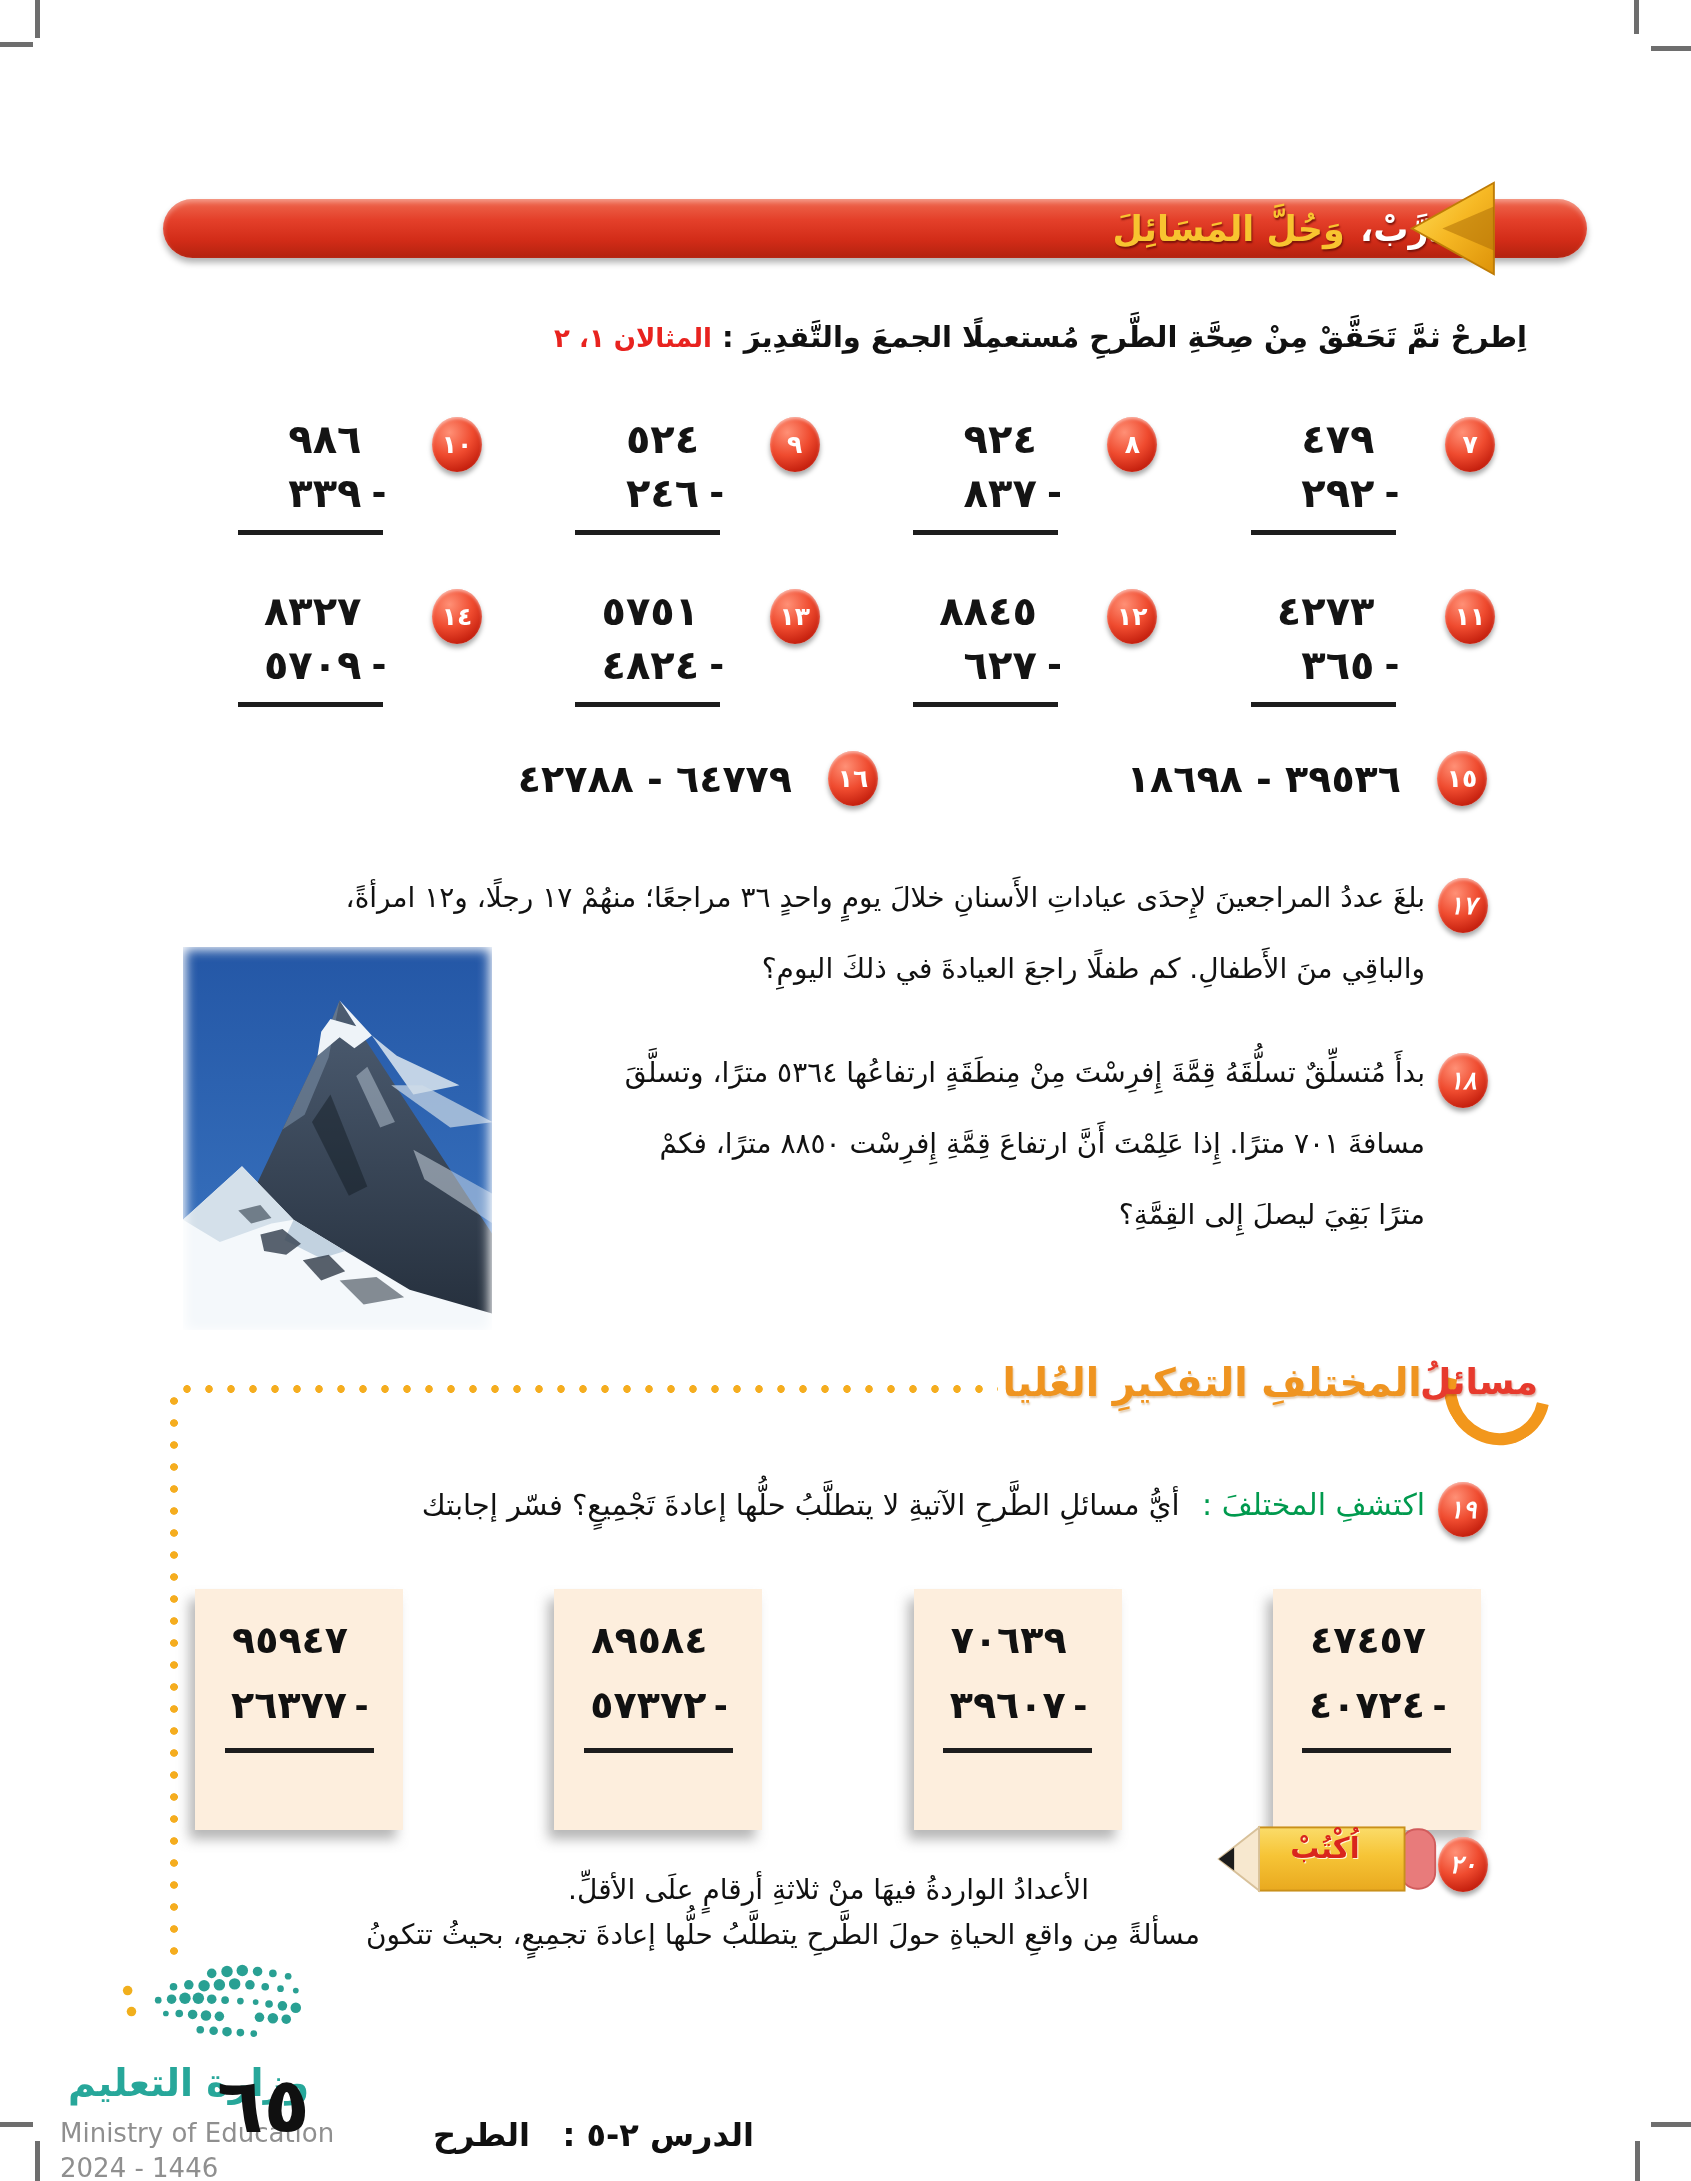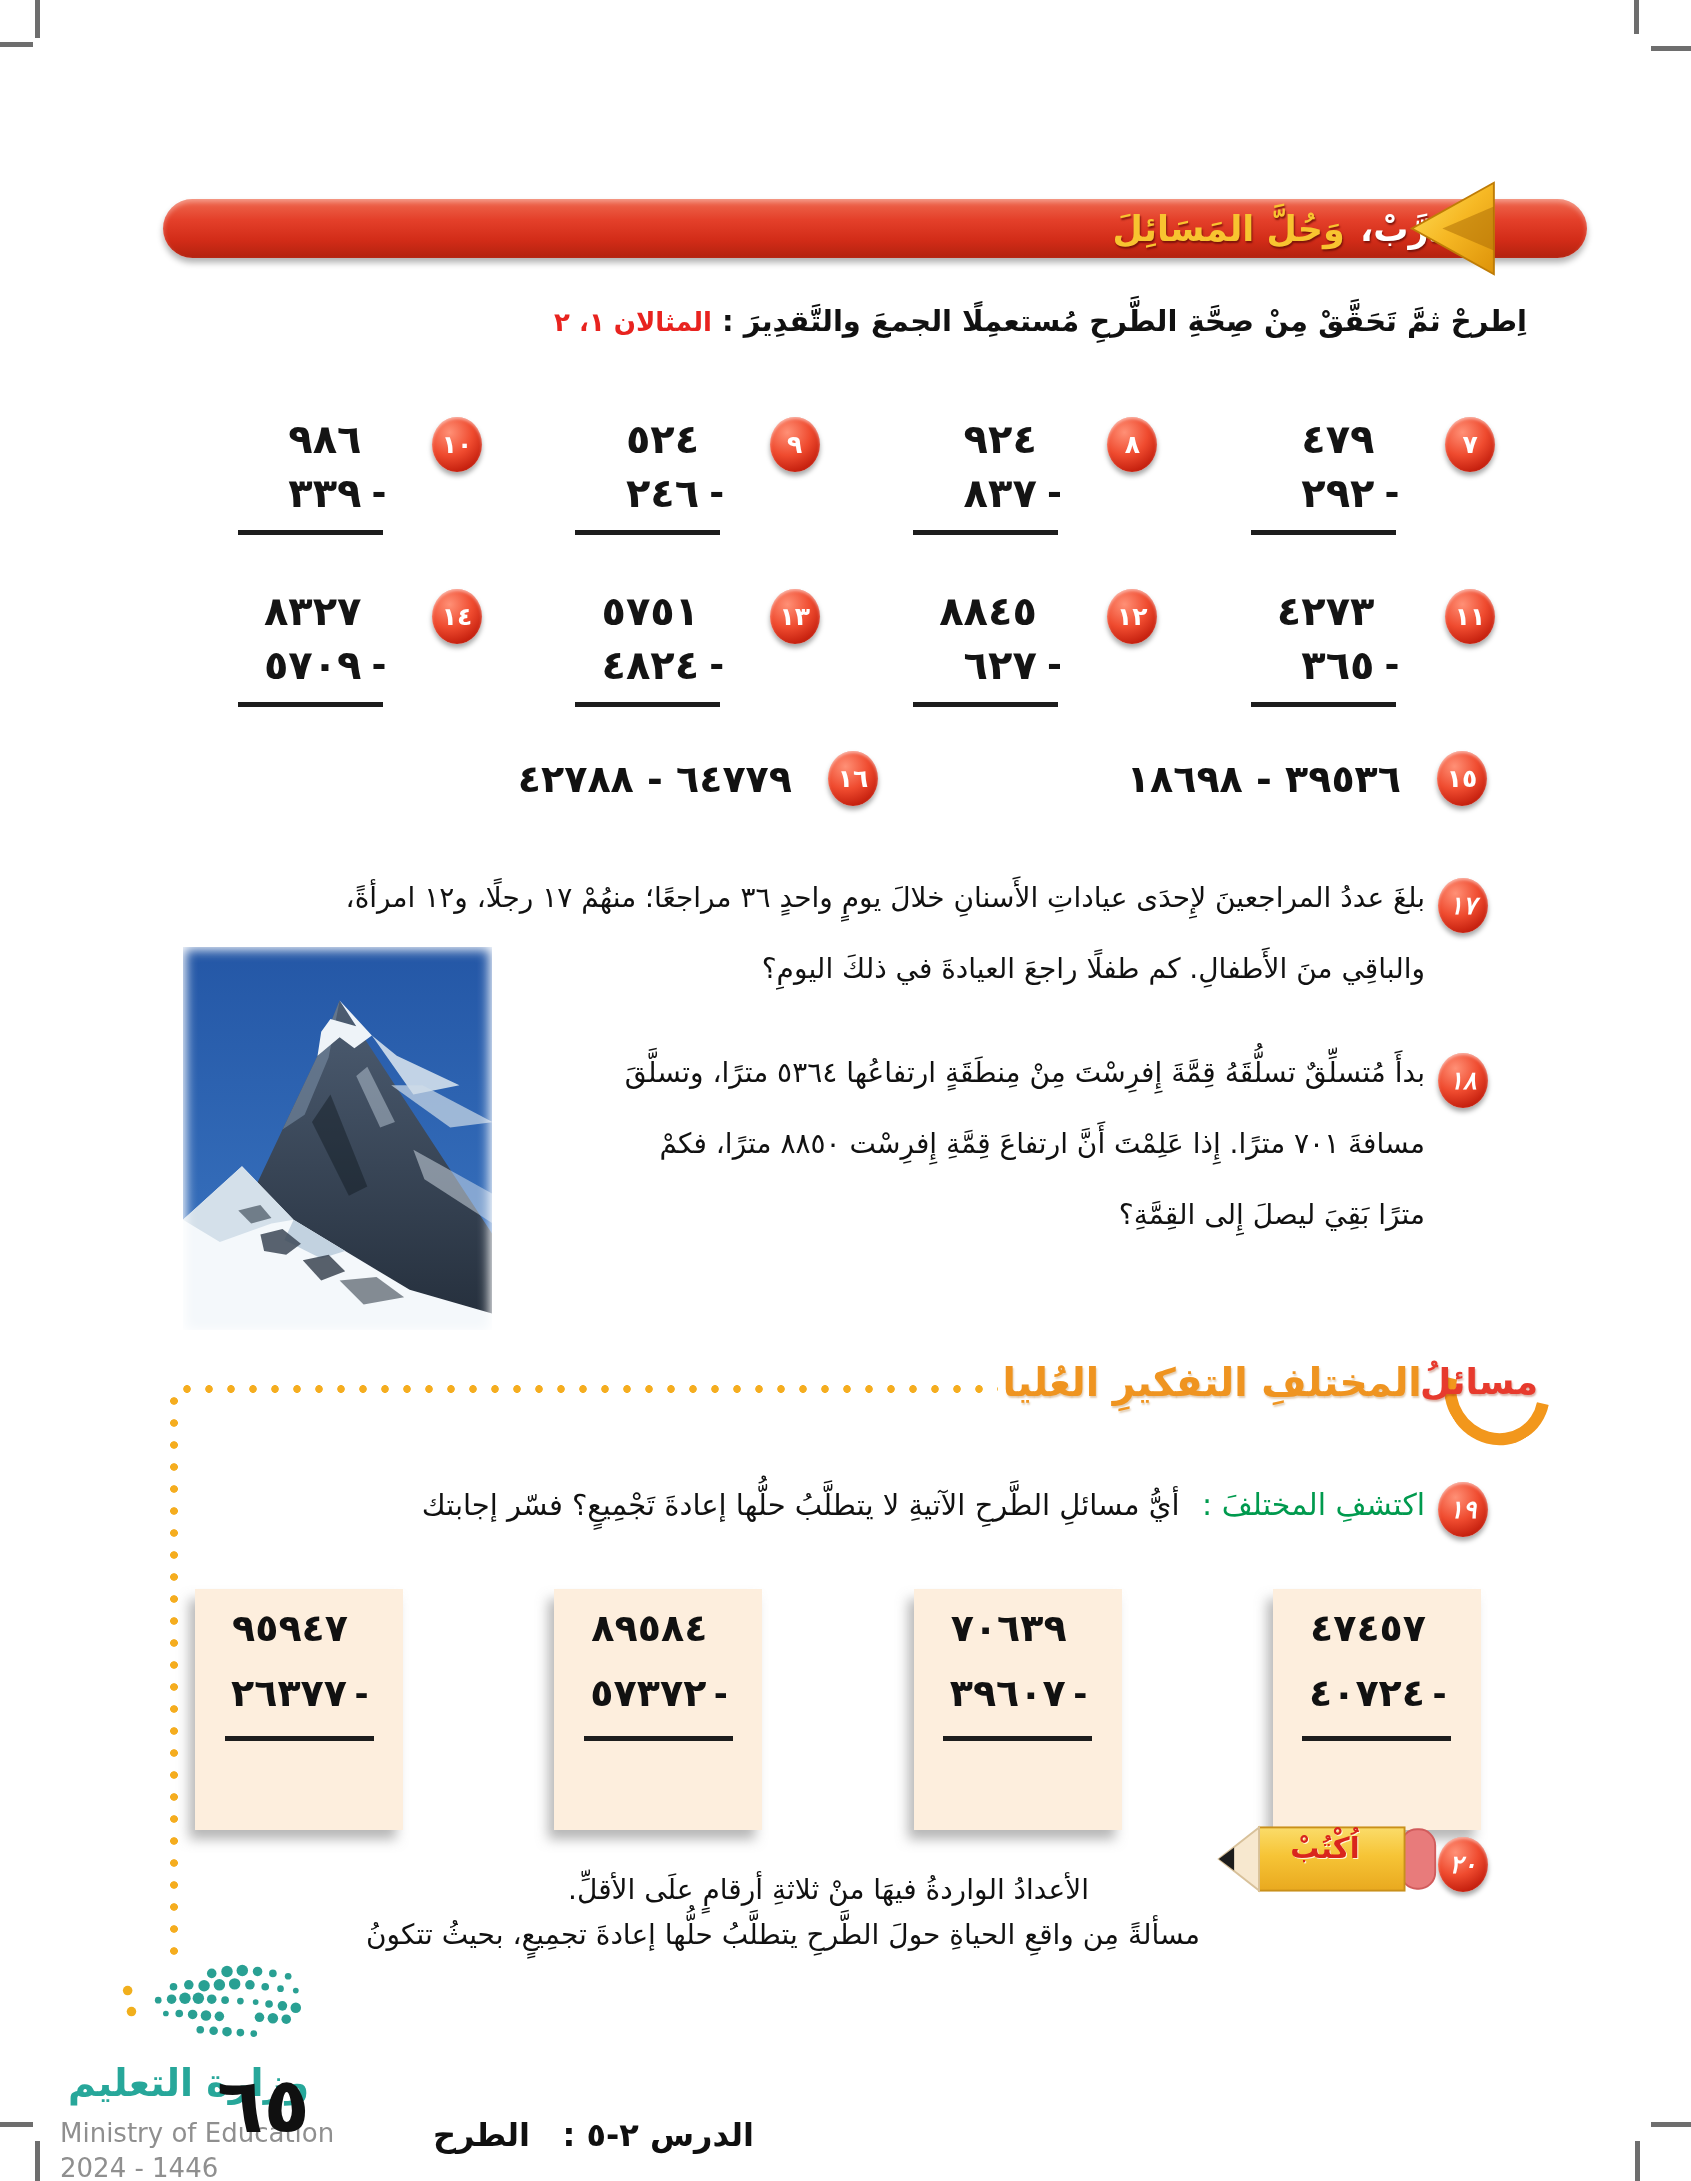--- a/index.html
+++ b/index.html
@@ -15,21 +15,21 @@
     position:absolute;left:164px;top:199px;width:1311px;height:59px;border-radius:30px;
     background:linear-gradient(180deg,#ef6a50 0%,#e4402a 35%,#d22c18 70%,#b3220f 100%);
     box-shadow:0 4.8px 6.7px rgba(0,0,0,.30), inset 0 2.9px 4.8px rgba(255,255,255,.35);
     display:flex;align-items:center;justify-content:flex-start;
     padding-right:113px;gap:15.3px;
   }
   .banner-w1{font-size:35px;font-weight:bold;color:#fff;text-shadow:1px 1.9px 1.9px #7c130a;}
   .banner-w2{font-size:35px;font-weight:bold;color:#f8c430;text-shadow:1px 1.9px 1.9px #7c130a;}
   .banner-arrow{position:absolute;left:1403px;top:178px;width:98px;height:101px;}
   
-  .instruction{position:absolute;right:164px;top:304px;font-size:29px;font-weight:bold;white-space:nowrap;}
+  .instruction{position:absolute;right:164px;top:320px;font-size:29px;font-weight:bold;white-space:nowrap;}
   .instruction .ref{color:#e8231f;font-size:26px;}
   
   .badge{
     width:50px;height:55px;border-radius:50%;
     background:radial-gradient(circle at 35% 28%,#ff9076 0%,#ef4b2f 45%,#c21d0c 80%,#9b1205 100%);
     box-shadow:0 3.8px 5.7px rgba(0,0,0,.35), inset 0 1.9px 2.9px rgba(255,255,255,.5);
     color:#fff;font-weight:bold;font-size:25px;
     display:flex;align-items:center;justify-content:center;flex:0 0 auto;
   }
   
@@ -67,21 +67,21 @@
     transform:rotate(-32deg);}
   .sec-red{position:absolute;right:0px;top:27px;font-size:36px;font-weight:bold;color:#e73a2d;
     text-shadow:1px 1.9px 1.9px rgba(150,40,10,.35);white-space:nowrap;}
   .sec-orange{font-size:39px;font-weight:bold;color:#ef9420;text-shadow:1px 1.9px 1.9px rgba(160,90,0,.3);white-space:nowrap;}
   
   .p19-line{position:absolute;right:266px;top:1487px;font-size:29px;white-space:nowrap;}
   .p19-label{color:#009a4e;font-weight:normal;font-size:30px;margin-left:13.4px;}
   
   .cards{position:absolute;left:196px;top:1589px;width:1286px;display:flex;justify-content:space-between;direction:ltr;}
   .card{width:208px;height:241px;background:#fdeedd;box-shadow:-5.7px 9.6px 11.5px rgba(110,110,110,.5);
-    direction:rtl;padding-top:17px;box-sizing:border-box;}
+    direction:rtl;padding-top:29px;box-sizing:border-box;}
   .ctop{font-size:38px;font-weight:bold;letter-spacing:1.9px;text-align:right;padding-right:55px;}
   .cbot{display:flex;align-items:center;margin-top:21px;font-size:38px;font-weight:bold;letter-spacing:1.9px;padding-right:25px;}
   .cminus{width:31px;text-align:center;font-size:34px;}
   .crule{width:149px;height:4.8px;background:#1d1d1d;margin:21px auto 0;}
   
   .pencil{position:absolute;right:250px;top:1814px;width:228px;height:90px;}
   .pencil-label{position:absolute;right:304px;top:1831px;width:124px;text-align:center;
     font-size:29px;font-weight:bold;color:#d9251d;text-shadow:1px 1px 0 #fff7d8;}
   .p20-text{position:absolute;right:491px;top:1841px;}
   .p20-l2{padding-right:111px;margin-top:27px;margin-bottom:0;}

